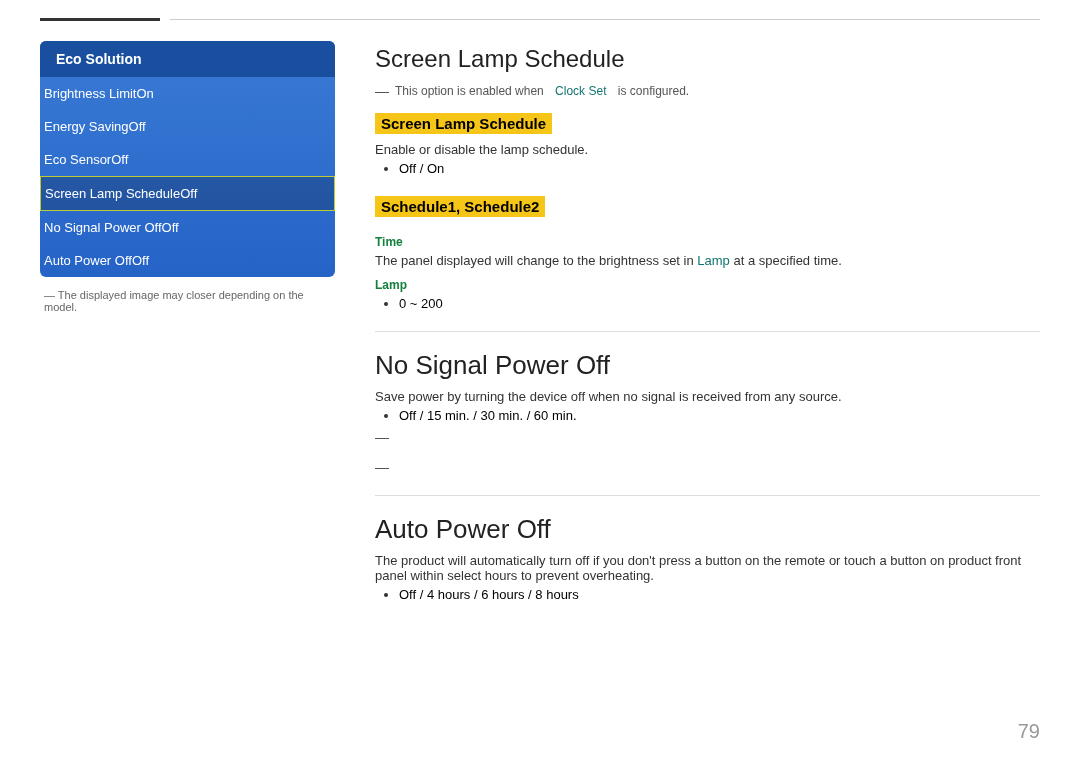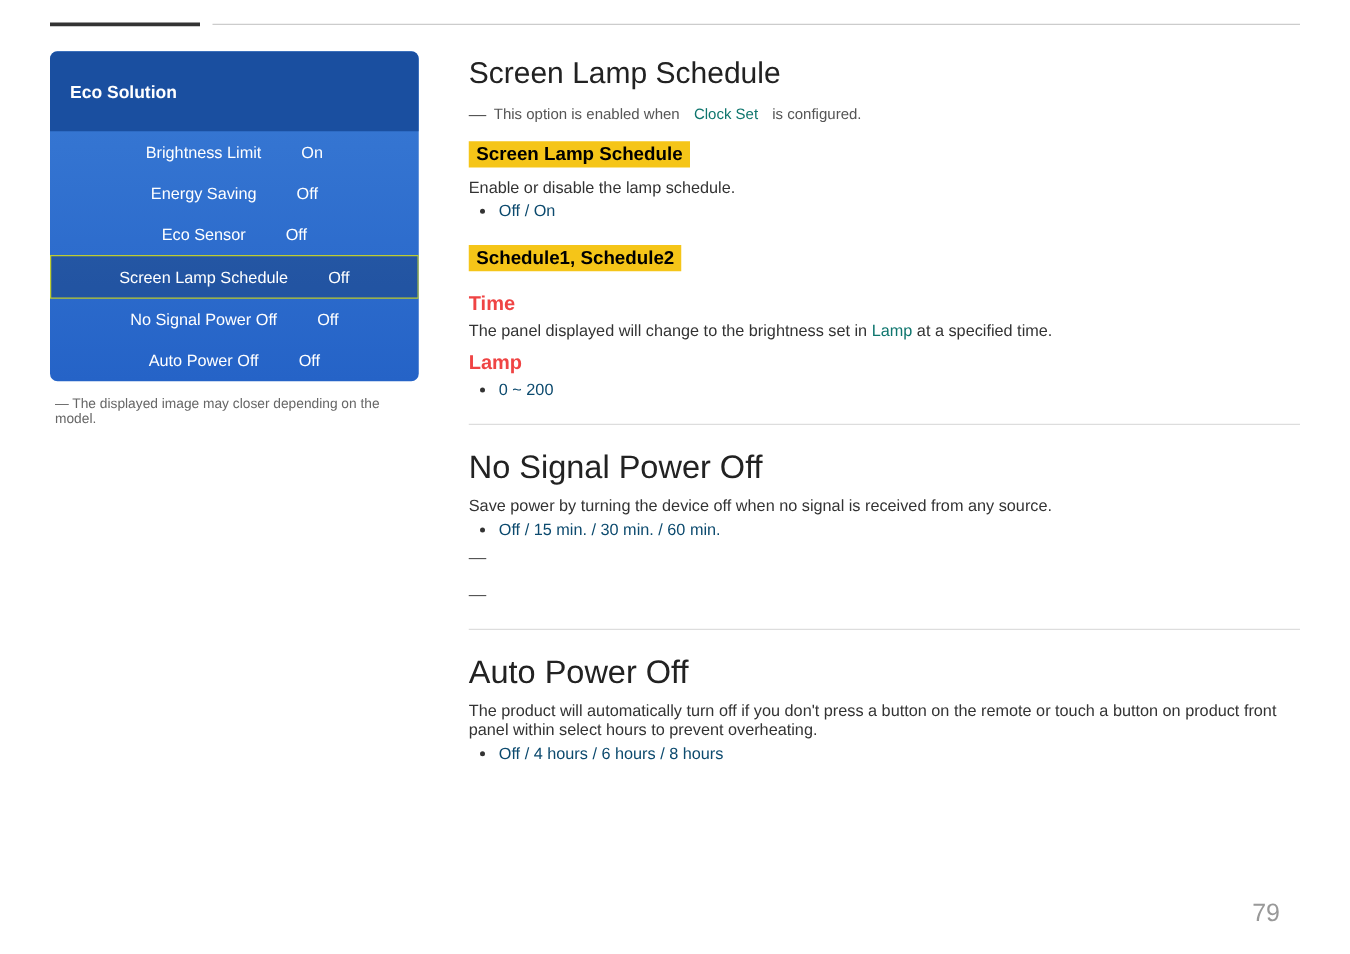--- a/index.html
+++ b/index.html
@@ -45,31 +45,30 @@
     .sidebar-menu {
       background: linear-gradient(180deg, #3a7bd5 0%, #2563c7 100%);
       border-radius: 6px;
       overflow: hidden;
     }
     .sidebar-header {
       background: #1a4fa0;
       color: #fff;
       font-size: 14px;
       font-weight: bold;
-      padding: 24px 16px;
+      padding: 10px 16px;
     }
     .sidebar-item {
       display: flex;
-      justify-content: center;
+      justify-content: flex-start;
       align-items: center;
-      padding: 9px 28px;
+      padding: 9px 4px;
       color: #fff;
       font-size: 13px;
       cursor: pointer;
-      gap: 32px;
     }
     .sidebar-item.active {
       background: rgba(0,0,0,0.2);
       border: 1px solid rgba(255,255,0,0.7);
     }
     .sidebar-item .item-label { color: #fff; }
     .sidebar-item .item-value { color: #fff; font-size: 13px; }
 
     .sidebar-note {
       margin-top: 12px;
@@ -127,47 +126,47 @@
 
     .bullet-list {
       list-style: disc;
       margin-left: 24px;
       font-size: 13px;
     }
     .bullet-list li {
       margin-bottom: 2px;
     }
 
-    .red-text { color: #0c4a6e; }
+    .red-text { color: #000000; }
 
     .sub-heading {
-      font-size: 16px;
+      font-size: 12px;
       font-weight: bold;
-      color: #ef4444;
+      color: #15803d;
       margin-top: 10px;
       margin-bottom: 4px;
     }
 
     .section-divider {
       border: none;
       border-top: 1px solid #ddd;
       margin: 18px 0;
     }
 
     .big-section-title {
       font-size: 26px;
       font-weight: 400;
       color: #222;
       margin-bottom: 8px;
     }
 
     .page-number {
       position: absolute;
       bottom: 20px;
-      right: 56px;
+      right: 40px;
       font-size: 20px;
       color: #999;
     }
 
     .link-red { color: #0f766e; font-weight: normal; }
   </style>
 </head>
 <body>
 
 <div class="top-bar">

